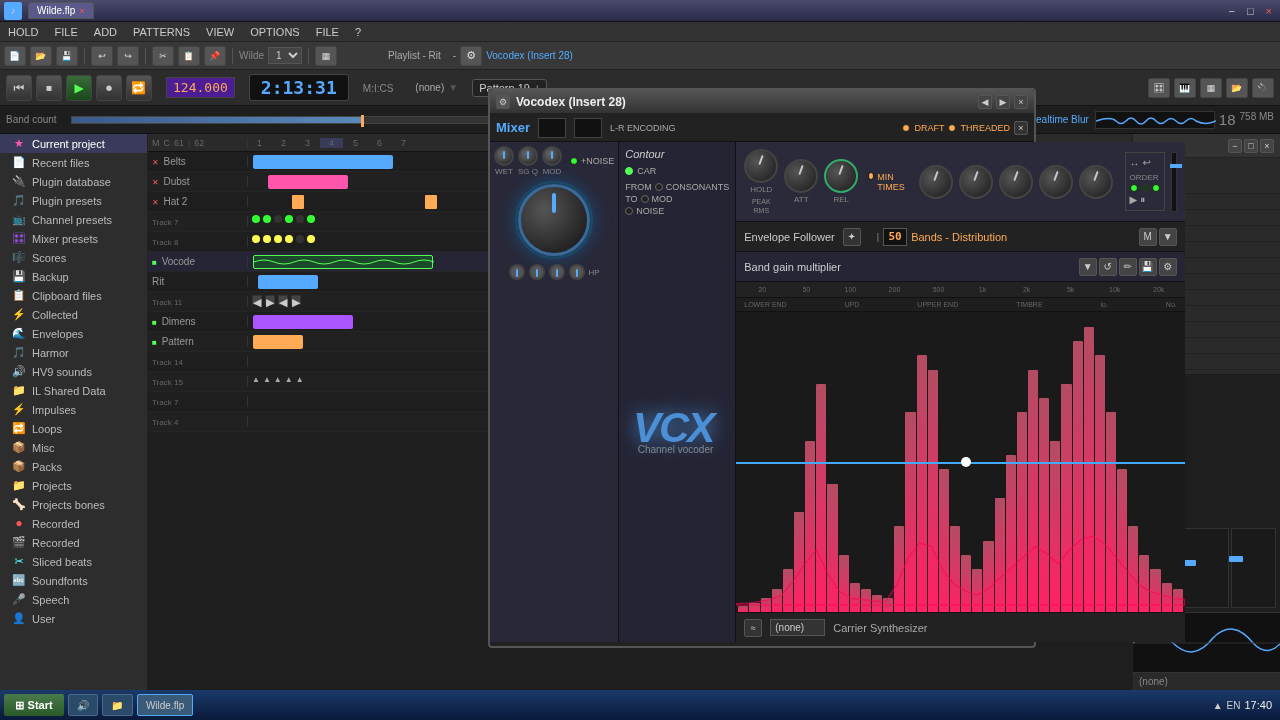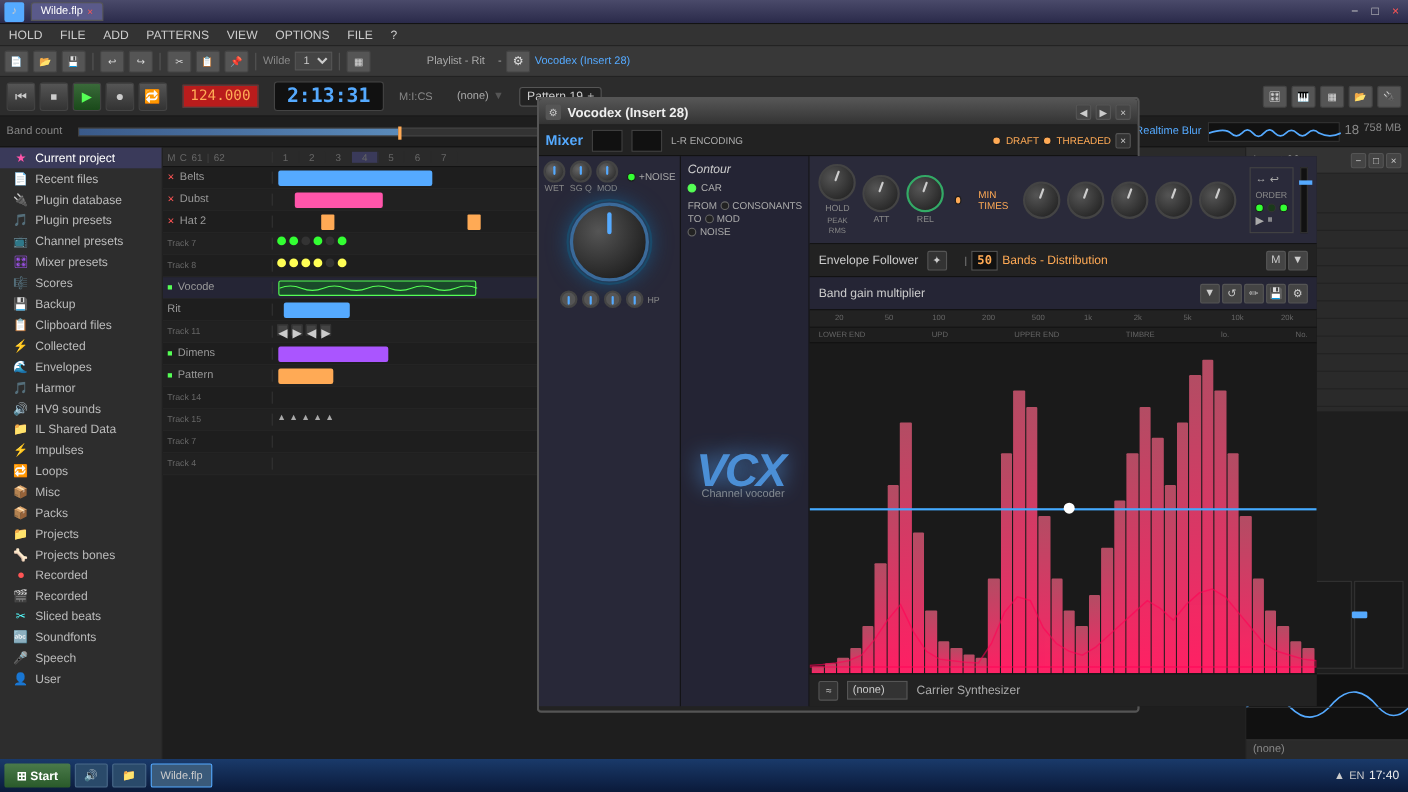--- a/index.html
+++ b/index.html
@@ -113,21 +113,21 @@
       border-radius: 3px;
       padding: 2px 8px;
       font-size: 18px;
       font-weight: bold;
       color: #5af;
       font-family: monospace;
       min-width: 100px;
       text-align: center;
     }
     .bpm-display {
-      background: #b91c1c;
+      background: #4c1d95;
       border: 1px solid #444;
       padding: 2px 6px;
       font-size: 13px;
       color: #fa5;
       font-family: monospace;
     }
     .pattern-selector {
       background: #222;
       border: 1px solid #555;
       border-radius: 3px;
@@ -685,21 +685,21 @@
   </div>
   <span style="font-size:10px;color:#5af;">27/04</span>
   <span style="font-size:10px;color:#888;margin:0 4px;">|</span>
   <span class="fl-guru">FL Guru | Realtime Blur</span>
   <div style="margin-left:auto;display:flex;gap:4px;">
     <div style="width:120px;height:18px;background:#111;border:1px solid #333;position:relative;">
       <svg width="120" height="18" style="position:absolute;top:0;left:0;">
         <path d="M0,9 Q15,4 20,9 Q25,14 30,9 Q35,3 40,9 Q45,15 50,9 Q55,3 60,9 Q65,14 70,9 Q75,4 80,9 Q85,14 90,9 Q95,4 100,9 Q110,14 120,9" stroke="#5af" fill="none" stroke-width="1.5"></path>
       </svg>
     </div>
-    <span style="font-size:12px;color:#888;">18</span>
+    <span style="font-size:15px;color:#888;">18</span>
     <span style="font-size:10px;color:#888;">758 MB</span>
   </div>
 </div>
 
 <div class="main-content" style="height:calc(720px - 22px - 20px - 28px - 36px - 28px - 30px);">
 
   <div class="sidebar">
     <div class="sidebar-item active">
       <span class="sidebar-icon pink">★</span>
       <span>Current project</span>
@@ -1153,21 +1153,21 @@
           </div>
         </div>
         <div class="mod-knob-group">
           <div class="mod-knob"></div>
           <span class="mod-label">ATT</span>
         </div>
         <div class="mod-knob-group">
           <div class="mod-knob green-ring"></div>
           <span class="mod-label">REL</span>
         </div>
-        <div style="display:flex;align-items:center;gap:15px;margin:16px 4px;">
+        <div style="display:flex;gap:3px;margin:16px 4px;">
           <div class="led-orange"></div>
           <span style="font-size:9px;color:#fa5;">MIN TIMES</span>
         </div>
 
         <div style="margin-left:auto;display:flex;gap:6px;align-items:center;">
           <div class="mod-knob-group">
             <div class="mod-knob"></div>
           </div>
           <div class="mod-knob-group">
             <div class="mod-knob"></div>

